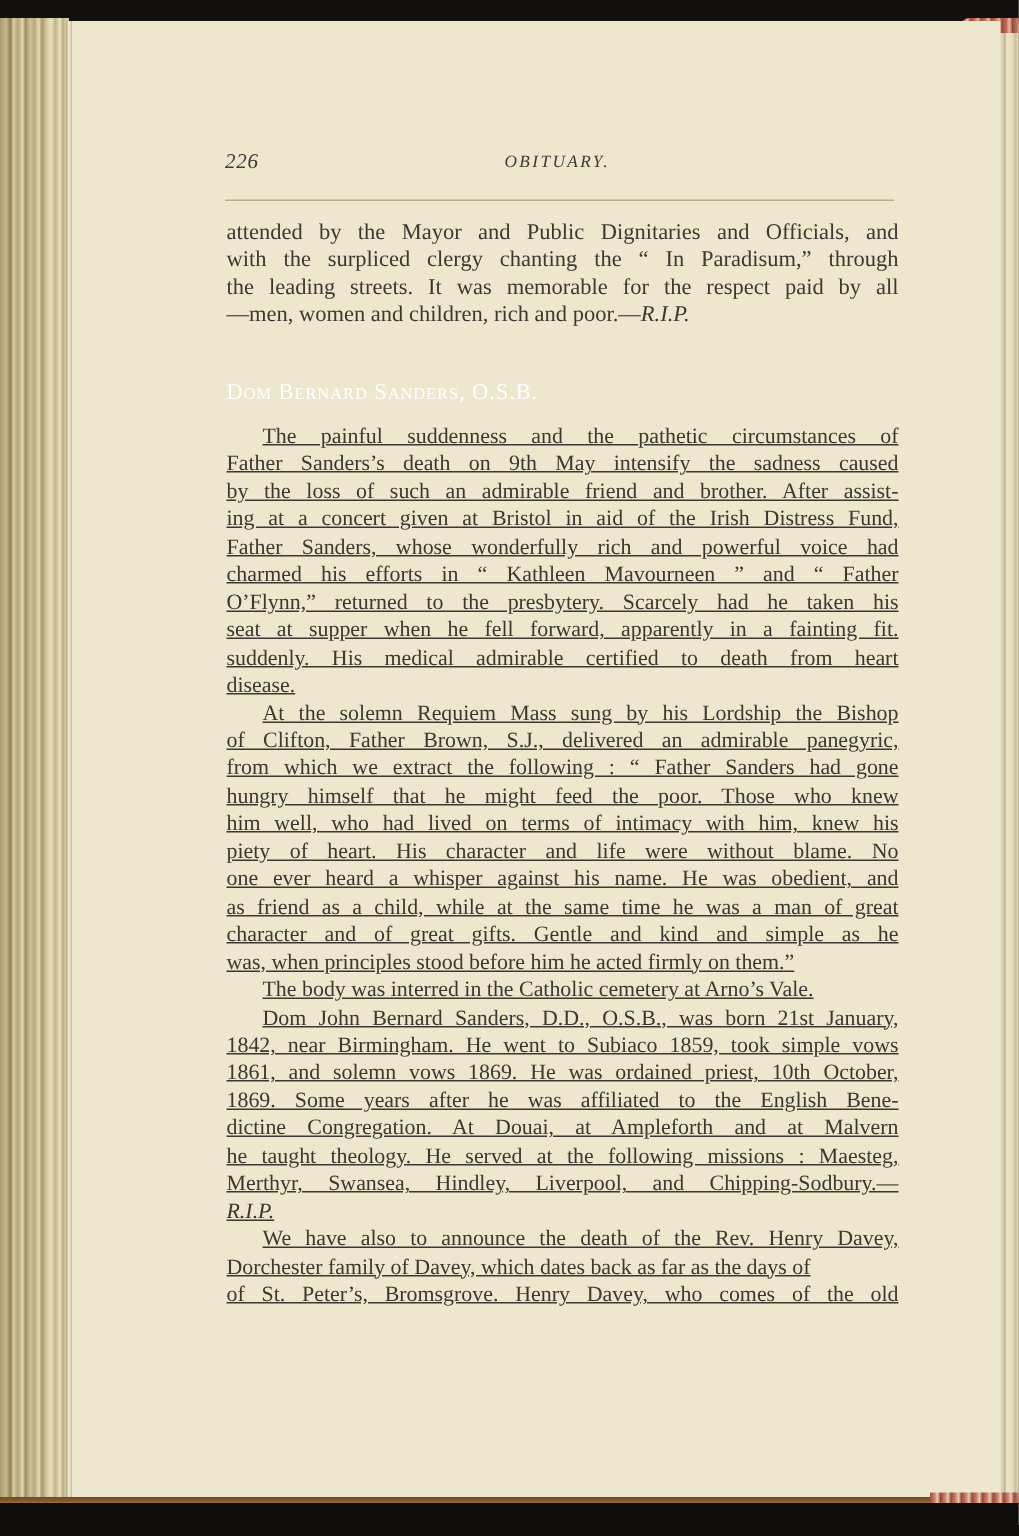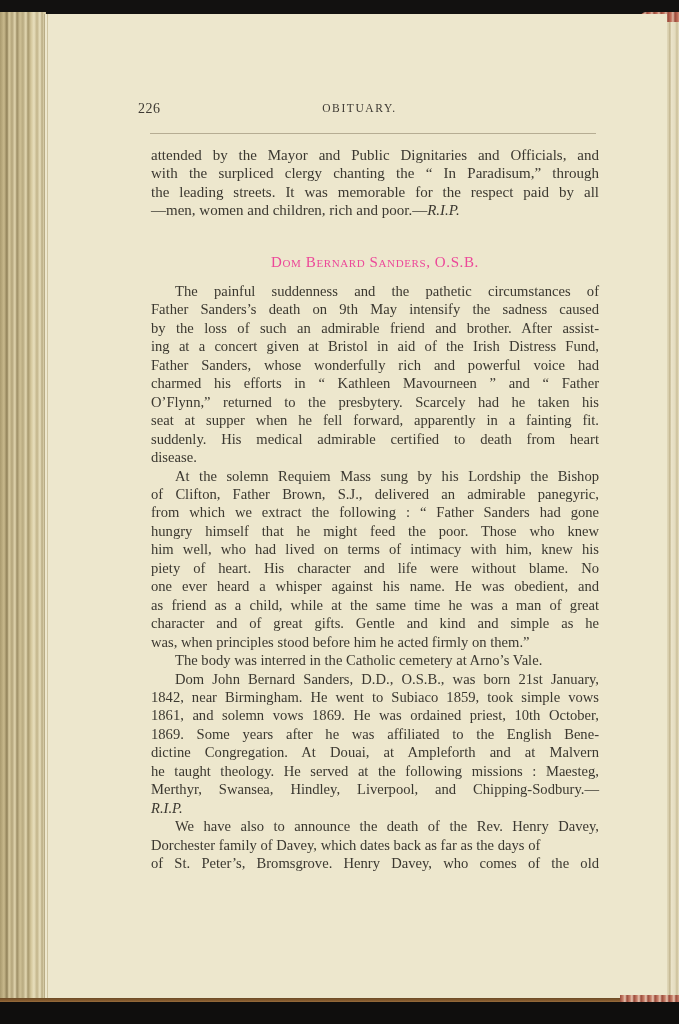--- a/index.html
+++ b/index.html
@@ -20,35 +20,35 @@
     background:repeating-linear-gradient(90deg,#9a4a3a 0,#c2705c 3px,#e0b8a4 5px,#9a4a3a 7px); border-radius:6px 0 0 0; }
   .headband-br { position:absolute; left:620px; top:995px; width:59px; height:10px;
     background:repeating-linear-gradient(90deg,#9a4a3a 0,#c8806a 3px,#e8c8b4 5px,#9a4a3a 7px); }
   
   .page { position:absolute; left:44px; top:14px; width:622px; height:988px;
     background:#ede7cd; border-left:1px solid #b9ac85; }
   .page-inner-line { position:absolute; left:2px; top:0; width:1px; height:100%; background:#cfc4a0; }
   .right-edge { position:absolute; left:666px; top:16px; width:13px; height:985px;
     background:linear-gradient(90deg,#e6dfc4 0,#d6cba8 3px,#b8ab83 4px,#ebe4ca 5px,#e4dcc0 9px,#cbbf99 11px,#e8e1c6 13px); }
 
-  .running-head { position:absolute; left:138px; top:101px; width:443px; height:18px; }
+  .running-head { position:absolute; left:150px; top:101px; width:443px; height:18px;font-style:italic; }
   .page-number { position:absolute; left:0; top:0; font-size:14px; color:#3e3a33; letter-spacing:0.5px; }
   .running-title { position:absolute; left:0; width:100%; top:1px; text-align:center;
     font-size:11.5px; letter-spacing:1.6px; color:#3e3a33; }
   .head-rule { position:absolute; left:150px; top:133px; width:446px; height:1px; background:#b6ad93; }
 
   .body-text { position:absolute; left:151px; top:146px; width:448px;
     font-size:15px; line-height:18.45px; color:#3b3830; text-align:justify; }
   .line { display:block; text-align:justify; text-align-last:justify; white-space:nowrap; }
   .line.last { text-align-last:left; }
-  .heading { position:absolute; left:151px; top:254px; width:448px; text-align:center;
-    font-size:15px; color:#ec4899; letter-spacing:0.6px; font-variant:small-caps; }
+  .heading { position:absolute; left:151px; top:254px; width:448px; text-align:left;
+    font-size:15px; color:#ffffff; letter-spacing:0.6px; font-variant:small-caps; }
   .section2 { position:absolute; left:151px; top:282px; width:448px;
     font-size:14.6px; line-height:18.45px; color:#3b3830; }
-  .section2 p { margin:0; }
+  .section2 p { margin:0;text-decoration:underline; }
   em { font-style:italic; }
 </style>
 </head>
 <body>
 
 <div class="backdrop-top"></div>
 <div class="edge-stack"></div>
 <div class="right-edge"></div>
 <div class="headband-tr"></div>
 

